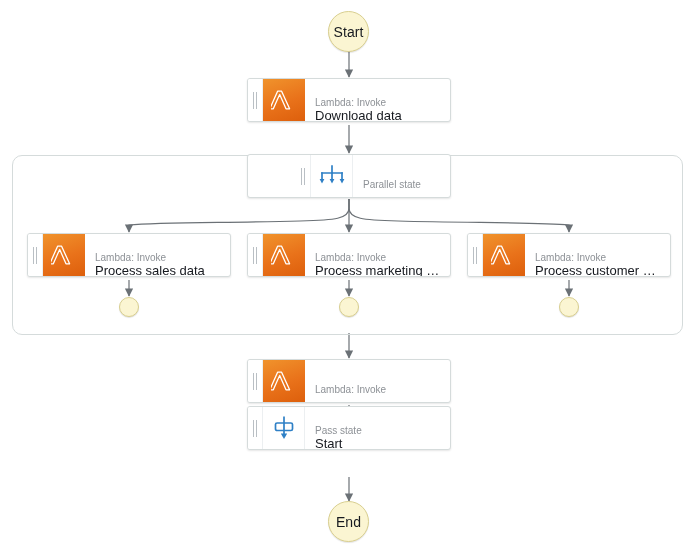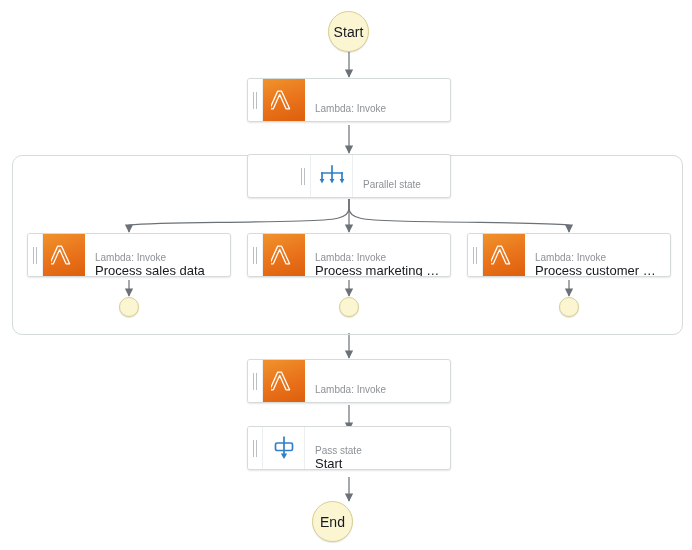--- a/index.html
+++ b/index.html
@@ -183,20 +183,21 @@
     <div class="node-handle">
       <span class="handle-grip"></span>
     </div>
     <div class="node-icon lambda">
       <svg width="26" height="26" viewBox="0 0 26 26" aria-hidden="true">
         <path d="M6.6 4.2 h4.0 l8.0 17.6 h-3.6 l-6.3 -14.3 -2.1 4.6 -4.3 9.7 h-3.5 z" fill="none" stroke="#ffffff" stroke-width="1.3" stroke-linejoin="round"></path>
       </svg>
     </div>
     <div class="node-body">
       <div class="node-sub">Lambda: Invoke</div>
+      <div class="node-title">Download data</div>
     </div>
   </div>
 
   <div class="node" style="left:247px; top:154px; width:204px;padding-left:48px;">
     <div class="node-handle">
       <span class="handle-grip"></span>
     </div>
     <div class="node-icon blue">
       <svg width="28" height="26" viewBox="0 0 28 26" aria-hidden="true">
         <g stroke="#2f80c6" stroke-width="1.7" fill="none" stroke-linecap="square">
@@ -274,34 +275,34 @@
     <div class="node-icon lambda">
       <svg width="26" height="26" viewBox="0 0 26 26" aria-hidden="true">
         <path d="M6.6 4.2 h4.0 l8.0 17.6 h-3.6 l-6.3 -14.3 -2.1 4.6 -4.3 9.7 h-3.5 z" fill="none" stroke="#ffffff" stroke-width="1.3" stroke-linejoin="round"></path>
       </svg>
     </div>
     <div class="node-body">
       <div class="node-sub">Lambda: Invoke</div>
     </div>
   </div>
 
-  <div class="node" style="left:247px; top:426px; width:204px;">
+  <div class="node" style="left:247px; top:406px; width:204px;">
     <div class="node-handle">
       <span class="handle-grip"></span>
     </div>
     <div class="node-icon blue">
       <svg width="26" height="28" viewBox="0 0 26 28" aria-hidden="true">
         <rect x="4.5" y="9" width="17" height="7.5" rx="1.6" fill="none" stroke="#2f80c6" stroke-width="1.7"></rect>
         <path d="M13 2.5 V20" stroke="#2f80c6" stroke-width="1.7" fill="none"></path>
         <path d="M9.8 19.6 H16.2 L13 25 z" fill="#2f80c6"></path>
       </svg>
     </div>
     <div class="node-body">
       <div class="node-sub">Pass state</div>
       <div class="node-title">Start</div>
     </div>
   </div>
 
-  <div class="terminal" style="left:312px; top:501px; width:41px; height:41px;">
+  <div class="terminal" style="left:328px; top:501px; width:41px; height:41px;">
     <span class="terminal-label">End</span>
   </div>
 
 </div>
 
 </body></html>

